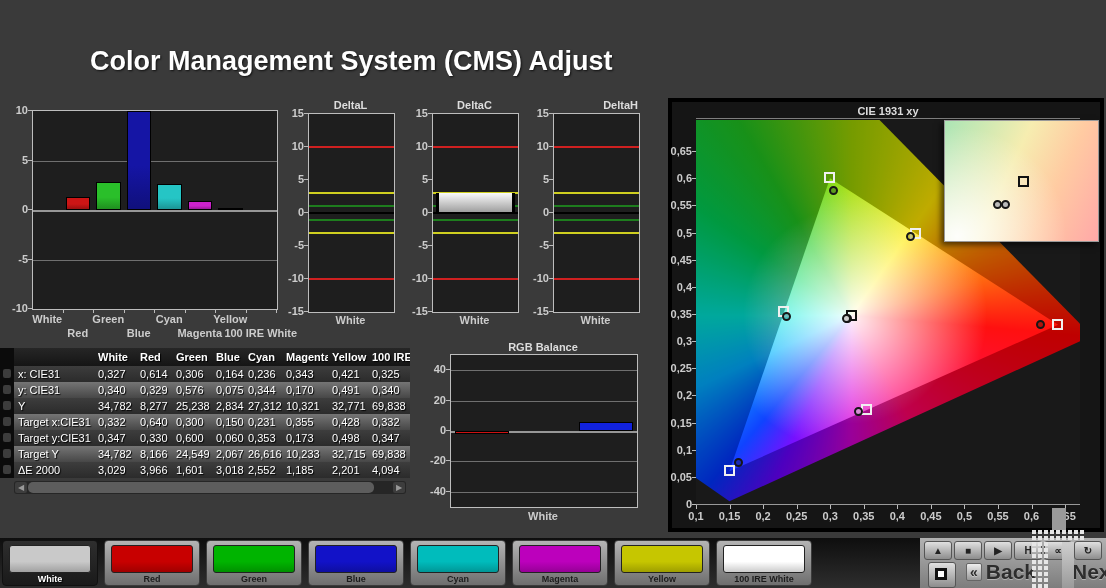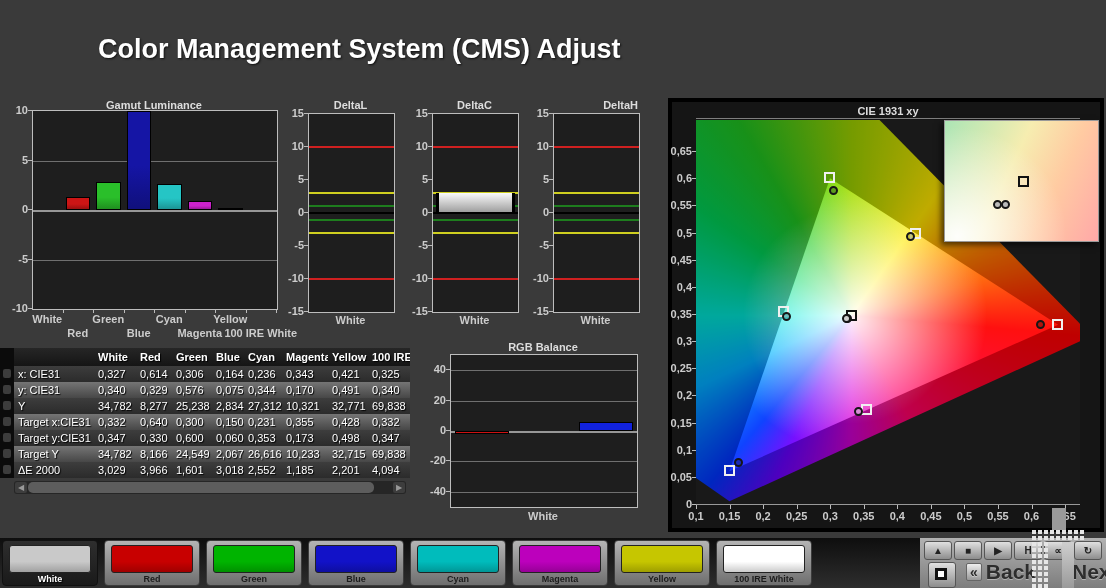--- a/index.html
+++ b/index.html
@@ -6,22 +6,22 @@
   .page{position:relative;width:1106px;height:588px;background:#3a3a3a;overflow:hidden;
         font-family:"Liberation Sans",sans-serif;color:#fff;}
   
   .isf-logo{position:absolute;left:4px;top:2px;width:72px;height:41px;background:#070707;
             border-radius:9px;box-shadow:0 1px 2px #000;}
   .isf-logo .lred{position:absolute;left:3px;top:13px;width:24px;height:2px;background:#d42222;}
   .isf-logo .lblue{position:absolute;right:3px;top:13px;width:24px;height:2px;background:#3344ee;}
   .isf-text{position:absolute;left:0;top:1px;width:100%;text-align:center;
             font-family:"DejaVu Serif",serif;font-style:italic;font-weight:bold;font-size:27px;}
   .isf-text .i{color:#d62a2a;} .isf-text .s{color:#2db82d;} .isf-text .f{color:#4455ee;}
-  .page-title{position:absolute;left:90px;top:34px;font-size:27px;font-weight:bold;color:#fff;
-              text-shadow:1px 1px 2px #111;margin-left:8px;}
+  .page-title{position:absolute;left:90px;top:46px;font-size:27px;font-weight:bold;color:#fff;
+              text-shadow:1px 1px 2px #111;}
   .page-subtitle{position:absolute;left:90px;top:67px;font-size:12.5px;color:#f0f0f0;}
   
   .chart-title{position:absolute;font-size:11px;font-weight:bold;color:#ddd;text-align:center;}
   .plot{position:absolute;background:#1e1e1e;border:1px solid #bdbdbd;overflow:hidden;}
   .tick-y{position:absolute;font-size:11px;font-weight:bold;color:#ccc;text-align:right;
           transform:translateY(-6px);}
   .tick-x{position:absolute;font-size:11px;font-weight:bold;color:#ccc;text-align:center;
           transform:translateX(-50%);white-space:nowrap;}
   .tickmark{position:absolute;background:#bbb;}
   .grid-h{position:absolute;height:1px;background:#6f6f6f;left:0;right:0;}
@@ -108,21 +108,20 @@
               background:linear-gradient(#fbfbfb,#9a9a9a);box-sizing:border-box;}
   .zero-black{position:absolute;height:2px;background:#000;}
 </style>
 </head>
 <body>
 
 <div class="page">
 
   <div class="page-title">Color Management System (CMS) Adjust</div>
 
-  <div class="chart-title" style="left:32px;top:99px;width:244px;">Gamut Luminance</div>
   <div class="plot" id="gl-plot" style="left:32px;top:110px;width:244px;height:198px;">
       <div class="grid-h" style="top: 49.5px;"></div>
       <div class="grid-h zero" style="top: 99px;"></div>
       <div class="grid-h" style="top: 148.5px;"></div>
       <div class="bar" style="left: 32.5px; width: 24.5px; top: 85.536px; height: 13.464px; background: linear-gradient(rgb(204, 21, 21) 0%, rgb(204, 21, 21) 55%, rgba(0, 0, 0, 0.25)) rgb(204, 21, 21);"></div>
       <div class="bar" style="left: 63px; width: 24.5px; top: 71.181px; height: 27.819px; background: linear-gradient(rgb(42, 191, 42) 0%, rgb(42, 191, 42) 55%, rgba(0, 0, 0, 0.25)) rgb(42, 191, 42);"></div>
       <div class="bar" style="left: 93.5px; width: 24.5px; top: 0px; height: 99px; background: linear-gradient(rgb(21, 21, 165) 0%, rgb(21, 21, 165) 55%, rgba(0, 0, 0, 0.25)) rgb(21, 21, 165);"></div>
       <div class="bar" style="left: 124px; width: 24.5px; top: 73.161px; height: 25.839px; background: linear-gradient(rgb(37, 197, 197) 0%, rgb(37, 197, 197) 55%, rgba(0, 0, 0, 0.25)) rgb(37, 197, 197);"></div>
       <div class="bar" style="left: 154.5px; width: 24.5px; top: 90.486px; height: 8.514px; background: linear-gradient(rgb(204, 34, 204) 0%, rgb(204, 34, 204) 55%, rgba(0, 0, 0, 0.25)) rgb(204, 34, 204);"></div>
       <div class="bar" style="left: 185px; width: 24.5px; top: 97.317px; height: 1.683px; background: linear-gradient(rgb(170, 170, 0) 0%, rgb(170, 170, 0) 55%, rgba(0, 0, 0, 0.25)) rgb(170, 170, 0);"></div>

